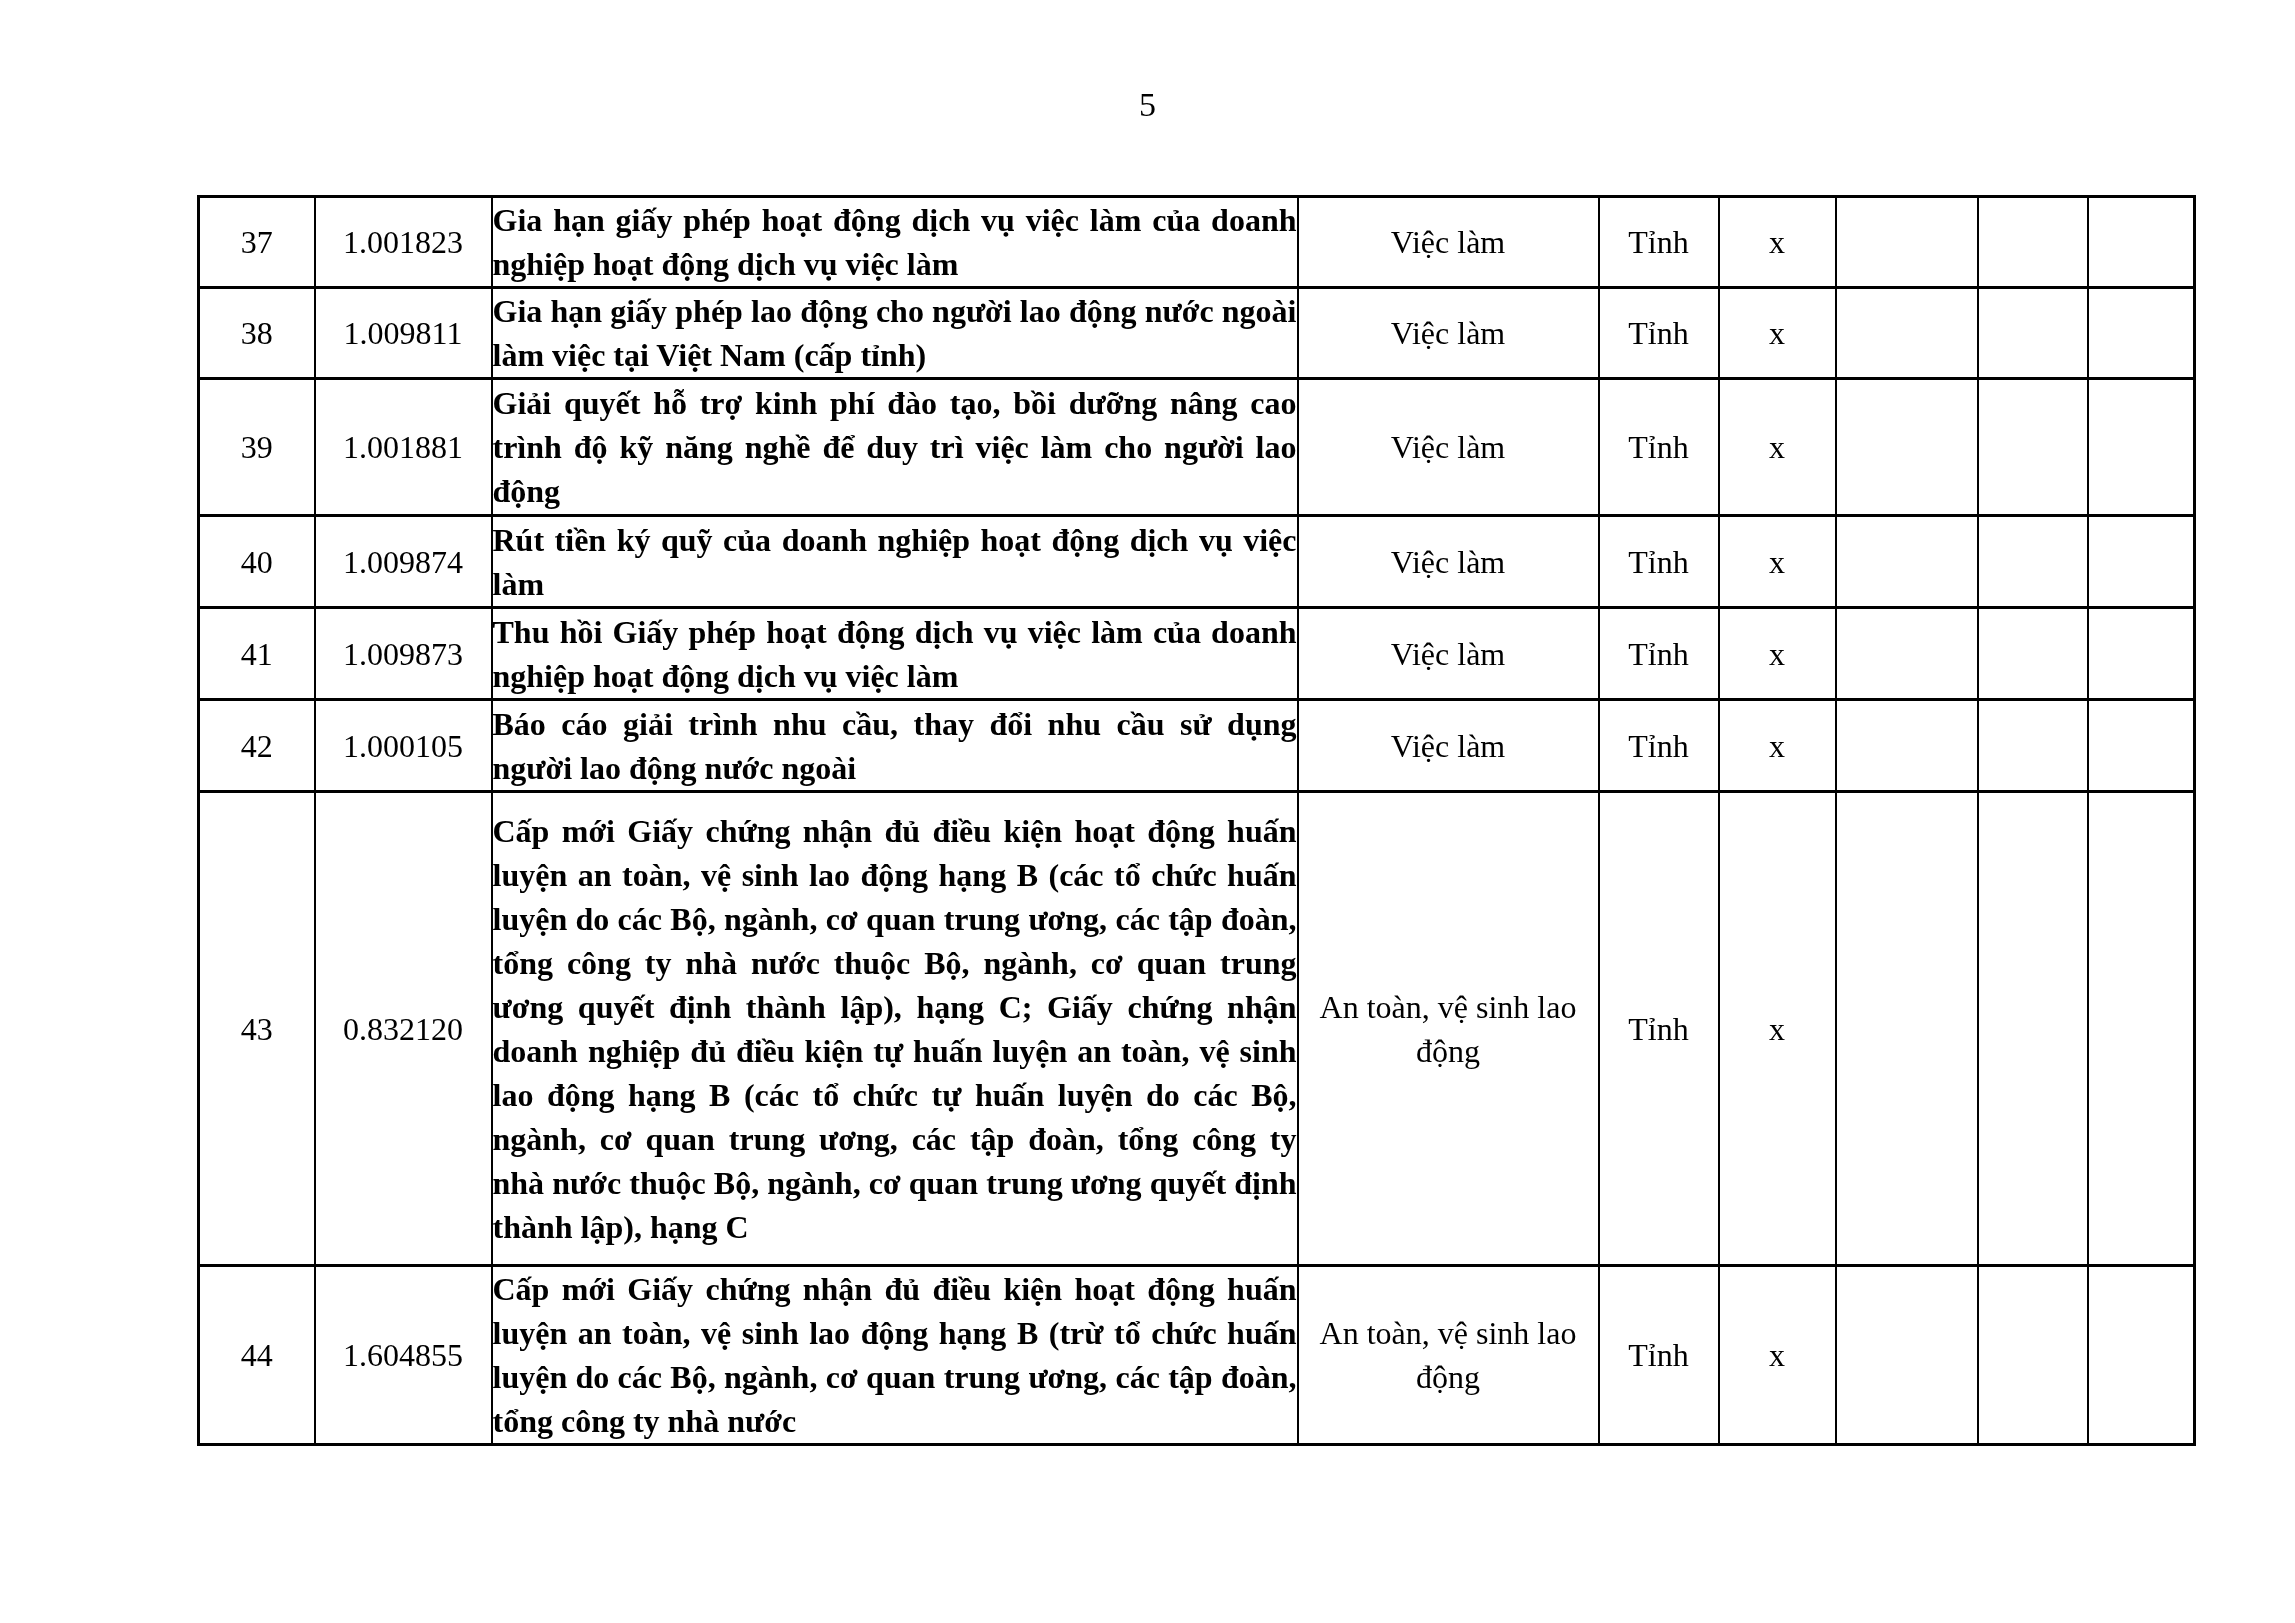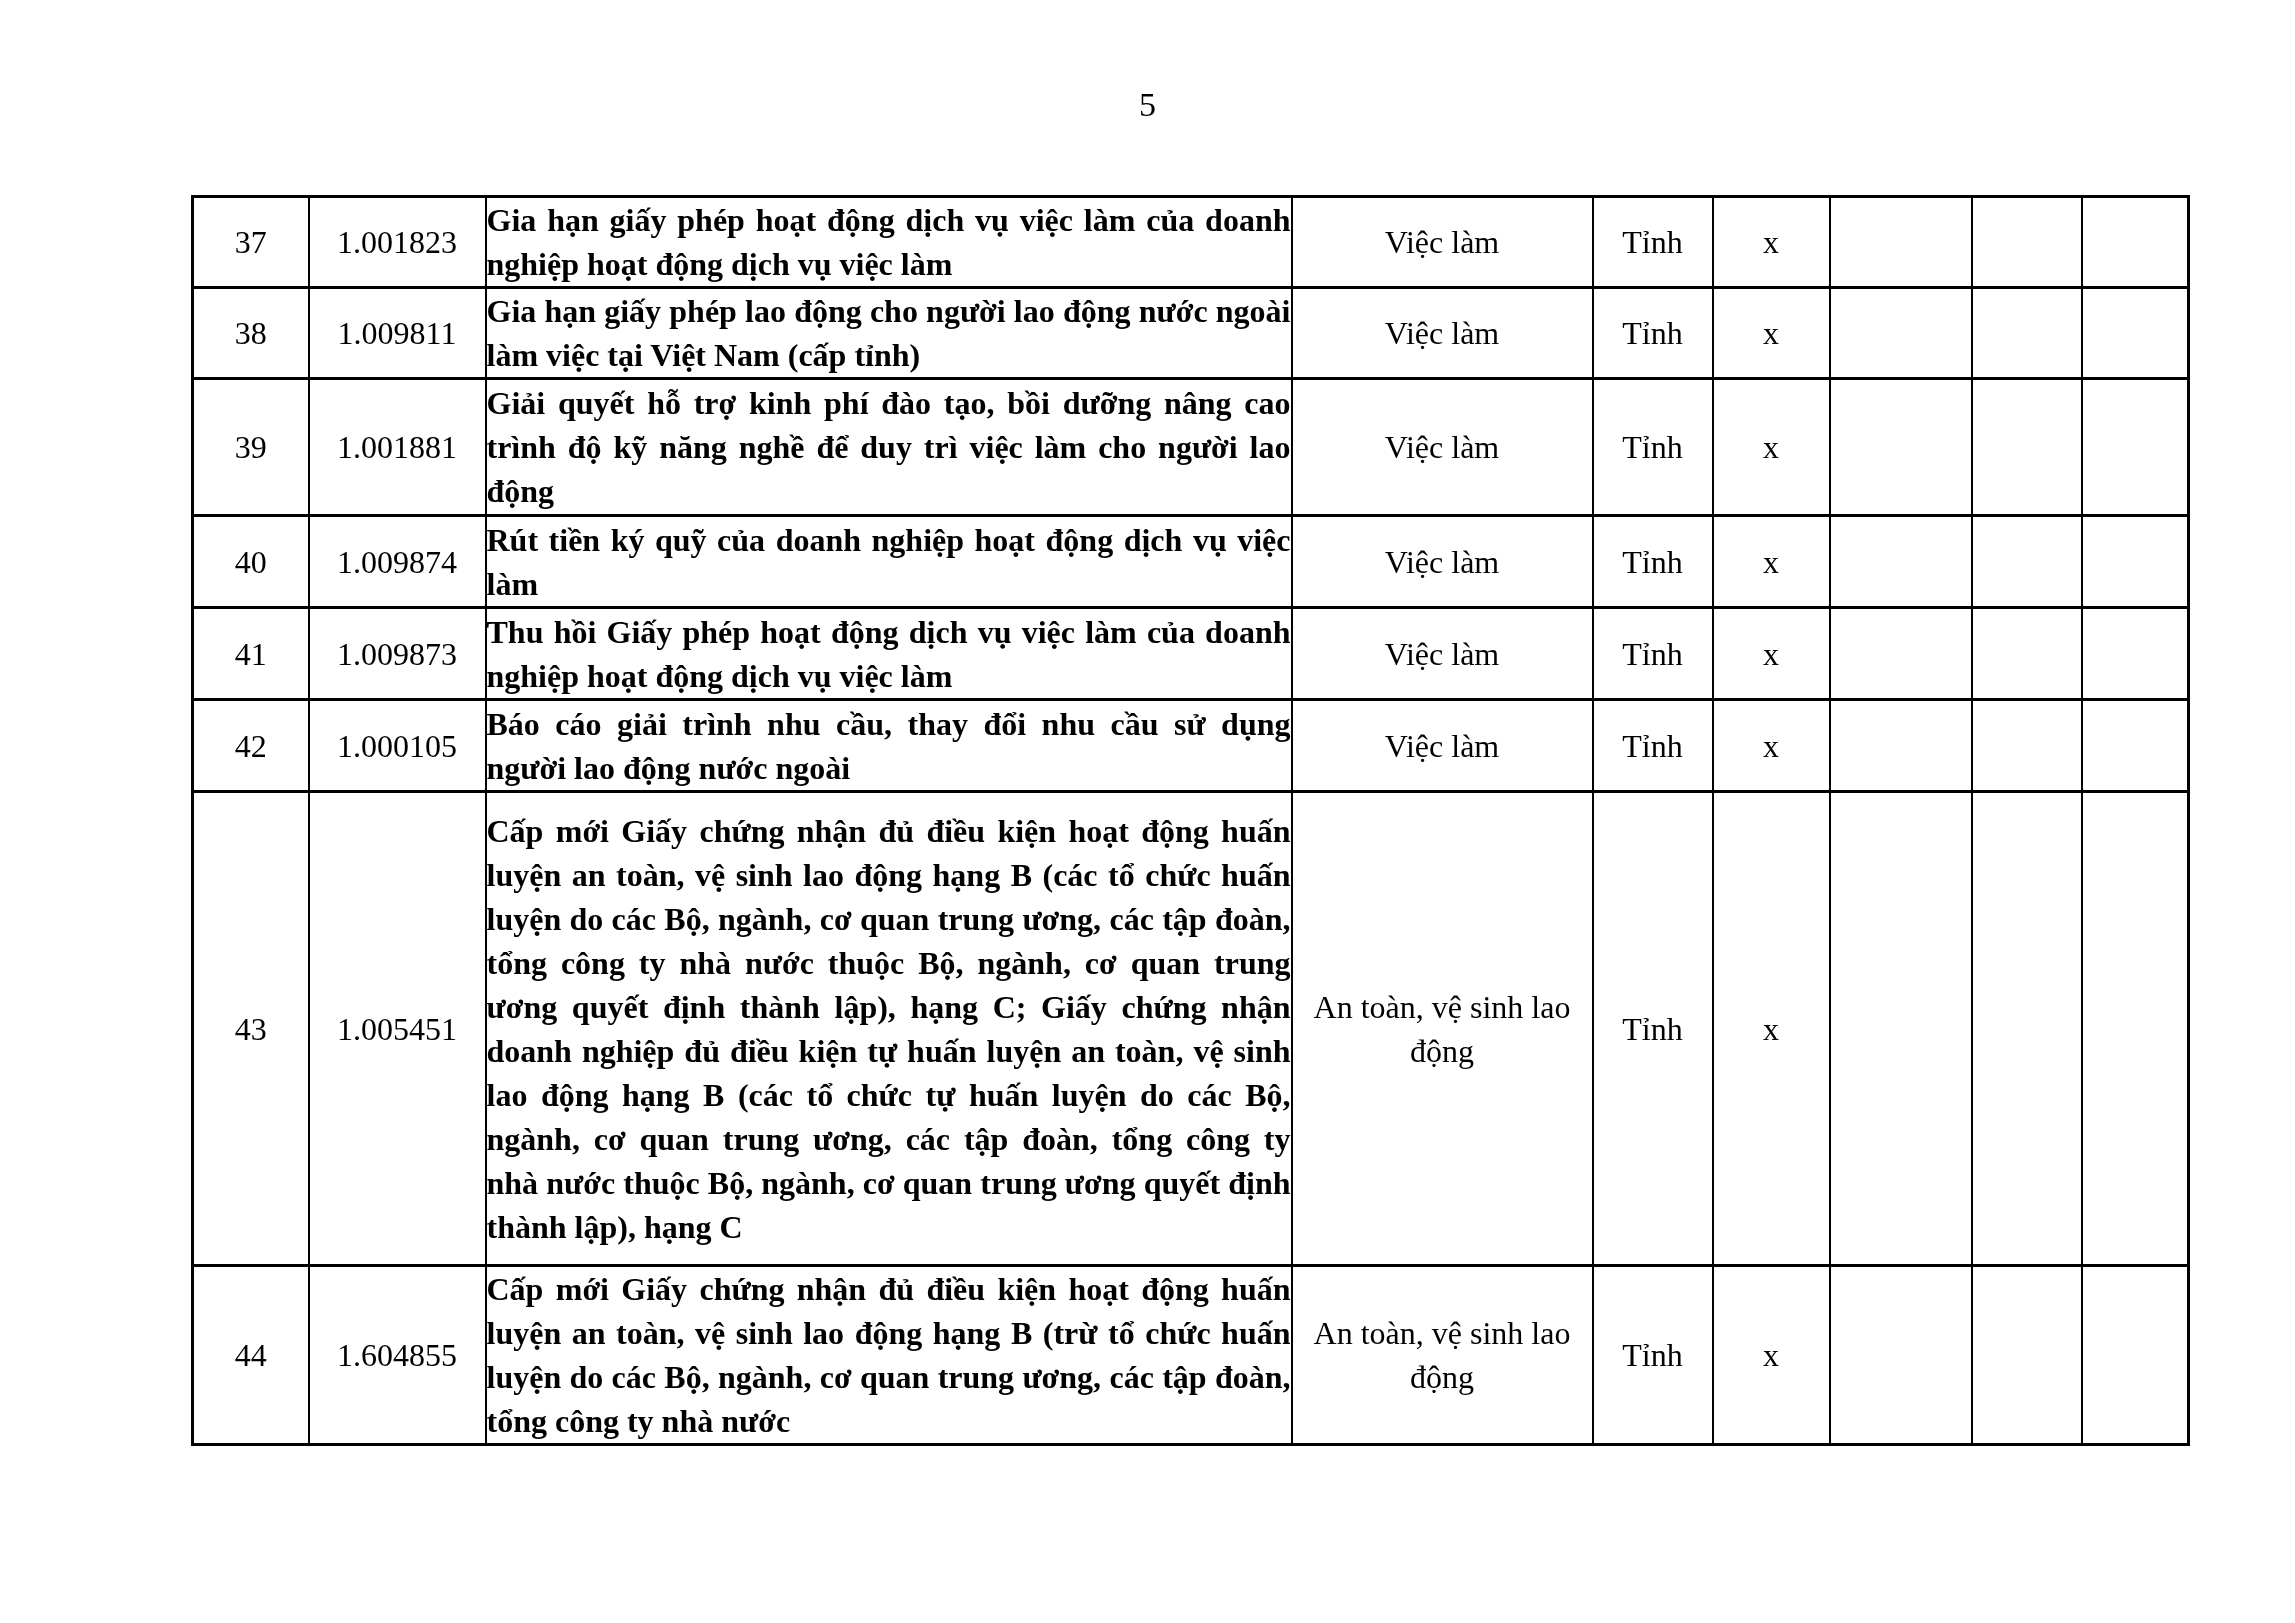--- a/index.html
+++ b/index.html
@@ -22,21 +22,21 @@
     position: absolute;
     top: 86px;
     left: 0;
     width: 2295px;
     text-align: center;
     font-size: 34px;
     line-height: 37px;
   }
   table.proc-table {
     position: absolute;
-    left: 191px;
+    left: 197px;
     top: 195px;
     width: 1996px;
     border-collapse: collapse;
     table-layout: fixed;
     border: 3.8px solid #000000;
   }
   table.proc-table td {
     border: 2.3px solid #000000;
     border-top-width: 3.8px;
     border-bottom-width: 3.8px;
@@ -140,21 +140,21 @@
           <td class="c-name">Báo cáo giải trình nhu cầu, thay đổi nhu cầu sử dụng người lao động nước ngoài</td>
           <td class="c-field">Việc làm</td>
           <td class="c-level">Tỉnh</td>
           <td class="c-mark">x</td>
           <td class="c-empty"></td>
           <td class="c-empty"></td>
           <td class="c-empty"></td>
         </tr>
         <tr style="height: 474px;">
           <td class="c-stt">43</td>
-          <td class="c-code">1.005451</td>
+          <td class="c-code">0.832120</td>
           <td class="c-name">Cấp mới Giấy chứng nhận đủ điều kiện hoạt động huấn luyện an toàn, vệ sinh lao động hạng B (các tổ chức huấn luyện do các Bộ, ngành, cơ quan trung ương, các tập đoàn, tổng công ty nhà nước thuộc Bộ, ngành, cơ quan trung ương quyết định thành lập), hạng C; Giấy chứng nhận doanh nghiệp đủ điều kiện tự huấn luyện an toàn, vệ sinh lao động hạng B (các tổ chức tự huấn luyện do các Bộ, ngành, cơ quan trung ương, các tập đoàn, tổng công ty nhà nước thuộc Bộ, ngành, cơ quan trung ương quyết định thành lập), hạng C</td>
           <td class="c-field">An toàn, vệ sinh lao động</td>
           <td class="c-level">Tỉnh</td>
           <td class="c-mark">x</td>
           <td class="c-empty"></td>
           <td class="c-empty"></td>
           <td class="c-empty"></td>
         </tr>
         <tr style="height: 174px;">
           <td class="c-stt">44</td>

